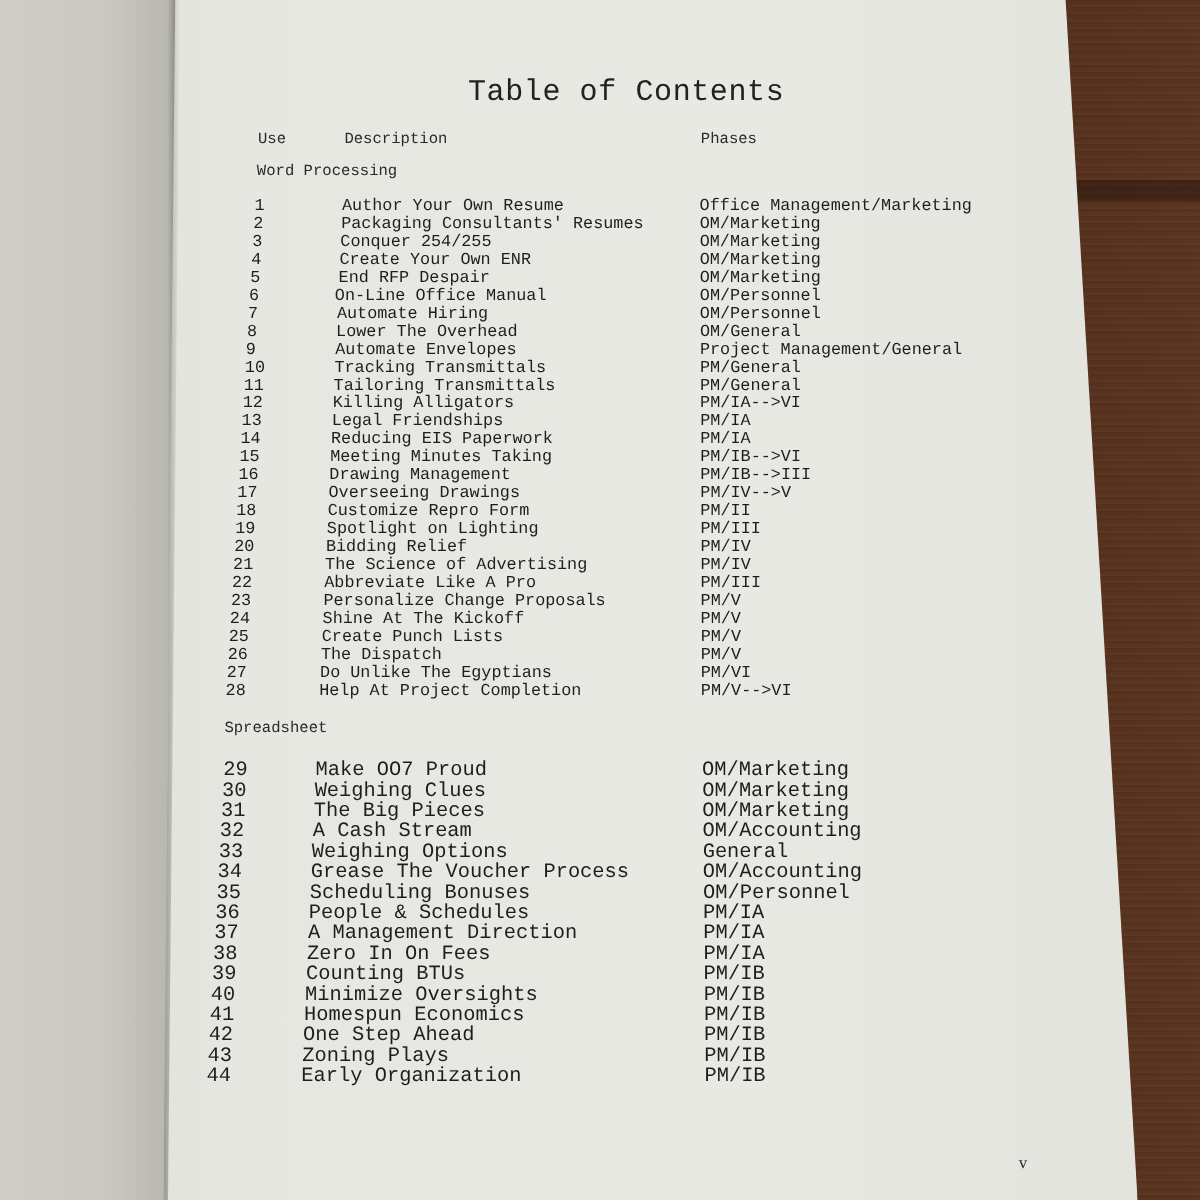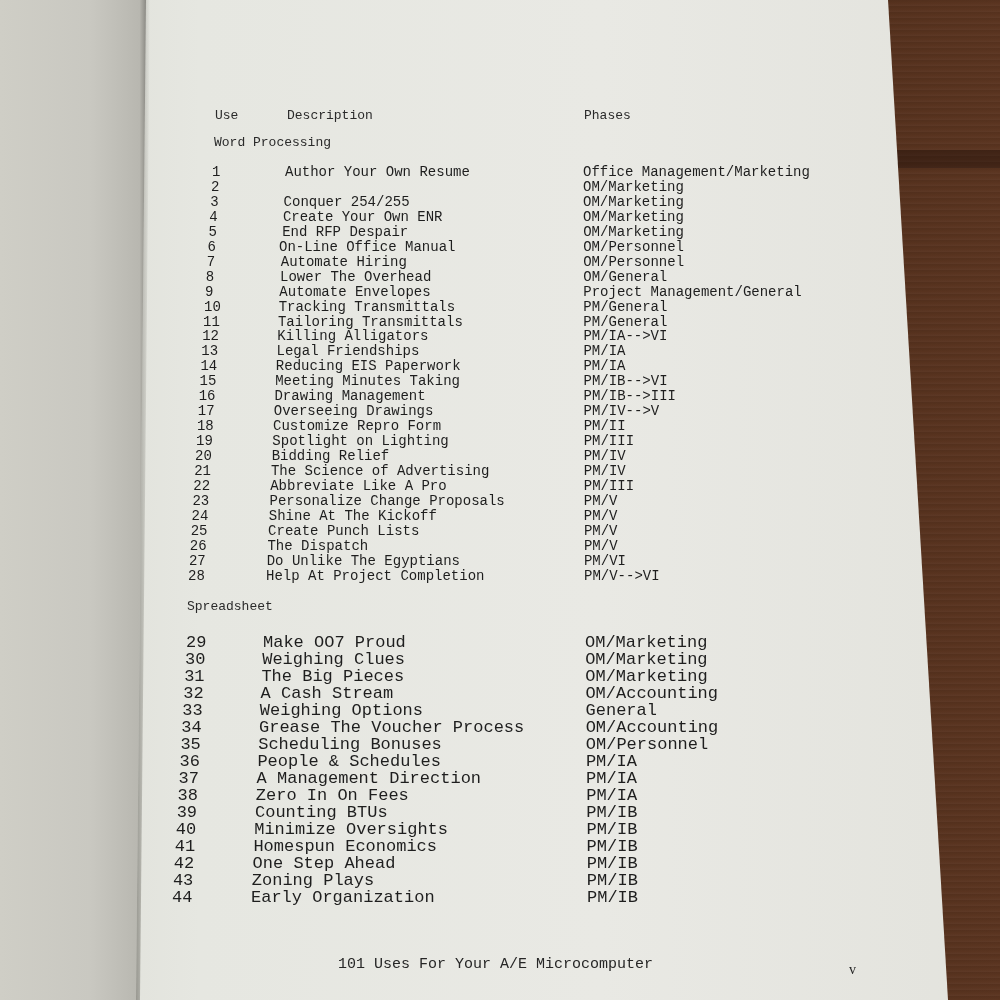--- a/index.html
+++ b/index.html
@@ -52,34 +52,36 @@
 </head>
 <body>
 
 <div class="wood-grain"></div>
 <div class="wood-band"></div>
 <div class="left-page"></div>
 <div class="right-page"></div>
 <div class="gutter-shadow"></div>
 
 <div class="content">
+  <div class="title">Table of Contents</div>
 
   <div class="hdr" style="left:215px">Use</div>
   <div class="hdr" style="left:287px">Description</div>
   <div class="hdr" style="left:584px">Phases</div>
 
   <div class="section" style="left:214px; top:135px">Word Processing</div>
   <div id="wp-rows">
       <div class="row" style="top: 164px; left: 0px; width: 1000px;">
         <span class="num" style="left:212px">1</span>
         <span class="desc" style="left:285px">Author Your Own Resume</span>
         <span class="phase" style="left:583px">Office Management/Marketing</span>
       </div>
       <div class="row" style="top: 178.95px; left: 0px; width: 1000px;">
         <span class="num" style="left:211.11111111111111px">2</span>
+        <span class="desc" style="left:284.2962962962963px">Packaging Consultants' Resumes</span>
         <span class="phase" style="left:583.0370370370371px">OM/Marketing</span>
       </div>
       <div class="row" style="top: 193.9px; left: 0px; width: 1000px;">
         <span class="num" style="left:210.22222222222223px">3</span>
         <span class="desc" style="left:283.5925925925926px">Conquer 254/255</span>
         <span class="phase" style="left:583.074074074074px">OM/Marketing</span>
       </div>
       <div class="row" style="top: 208.85px; left: 0px; width: 1000px;">
         <span class="num" style="left:209.33333333333334px">4</span>
         <span class="desc" style="left:282.8888888888889px">Create Your Own ENR</span>
@@ -284,15 +286,14 @@
         <span class="desc" style="left:251.8px">Zoning Plays</span>
         <span class="phase" style="left:586.8666666666667px">PM/IB</span>
       </div>
       <div class="row sp" style="top: 888px; left: 0px; width: 1000px;">
         <span class="num" style="left:172px">44</span>
         <span class="desc" style="left:251px">Early Organization</span>
         <span class="phase" style="left:587px">PM/IB</span>
       </div>
     </div>
 
-  <div class="footer">101 Uses For Your A/E Microcomputer</div>
   <div class="pagenum">v</div>
 </div>
 
 </body></html>

